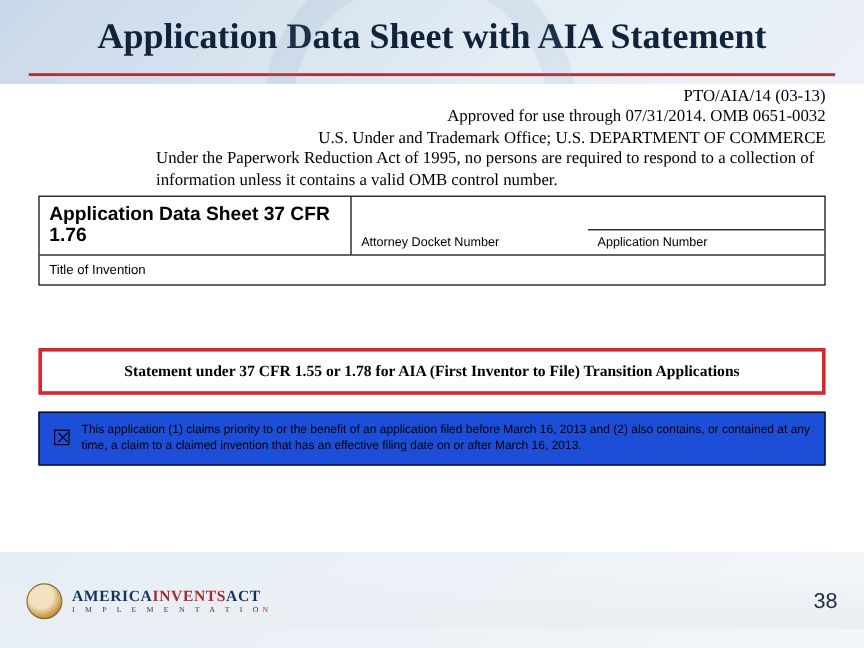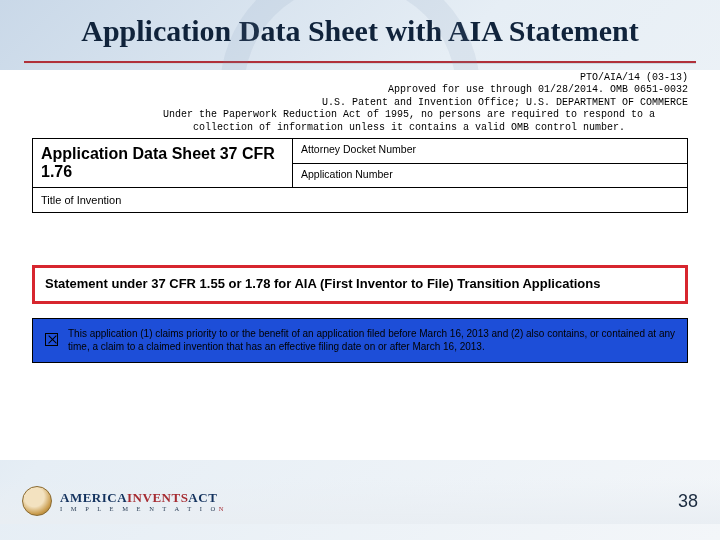--- a/index.html
+++ b/index.html
@@ -26,47 +26,47 @@
   }
   .title-rule {
     height: 3px; margin: 4px 24px 0 24px;
     background: linear-gradient(to bottom, #b0303a 0, #b0303a 2px, #ced7df 2px, #ced7df 3px);
   }
   .form-area {
     background: #ffffff; margin: 6px 0 0 0; padding: 0; position: relative;
     height: 390px;
   }
   .header-meta {
-    text-align: right; font-size: 10px; font-family: Liberation Mono, monospace;
+    text-align: right; font-size: 14px; font-family: Liberation Serif, serif;
     color: #000; padding: 2px 32px 4px 130px; line-height: 1.25;
   }
   .grid {
     margin: 0 32px; border: 1px solid #000; font-family: Arial, sans-serif;
   }
   .grid-row { display: flex; }
   .grid-row + .grid-row { border-top: 1px solid #000; }
   .cell-left {
     flex: 0 0 260px; font-weight: bold; font-size: 16px; padding: 6px 8px;
     border-right: 1px solid #000;
     display: flex; align-items: center;
   }
-  .cell-right-stack { flex: 1; display: flex; flex-direction: column; }
+  .cell-right-stack { flex: 1; display: flex; flex-direction: row; align-items: flex-end; }
   .cell-right {
     flex: 1; font-size: 10.5px; padding: 4px 8px;
   }
   .cell-right + .cell-right { border-top: 1px solid #000; }
   .row2 .cell-full {
     flex: 1; font-size: 11px; padding: 6px 8px;
   }
   .highlight-box {
     margin: 52px 32px 0 32px; border: 3px solid #d7262e; background: #fff;
     padding: 8px 10px;
   }
   .highlight-title {
-    font-family: Liberation Sans, sans-serif; font-weight: bold; font-size: 13px; line-height: 1.3;
+    font-family: Liberation Serif, serif; font-weight: bold; font-size: 13px; line-height: 1.3; text-align: center;
   }
   .statement-box {
     margin: 14px 32px 0 32px; border: 1px solid #000; background: #1d4ed8;
     display: flex; align-items: flex-start; padding: 8px 10px;
     font-family: Arial, sans-serif;
   }
   .checkbox {
     width: 13px; height: 13px; border: 1px solid #000; position: relative;
     margin: 6px 10px 0 2px; flex: 0 0 13px;
   }
@@ -104,23 +104,23 @@
   <div class="bg-gear"></div>
   <div class="bg-ruler"></div>
 
   <div class="title">Application Data Sheet with AIA Statement</div>
   <div class="title-rule"></div>
 
   <div class="form-area">
 
     <div class="header-meta">
       <div>PTO/AIA/14 (03-13)</div>
-      <div>Approved for use through 01/28/2014. OMB 0651-0032</div>
-      <div>U.S. Patent and Invention Office; U.S. DEPARTMENT OF COMMERCE</div>
-      <div style="text-align:center; padding-left:0;">Under the Paperwork Reduction Act of 1995, no persons are required to respond to a collection of information unless it contains a valid OMB control number.</div>
+      <div>Approved for use through 07/31/2014. OMB 0651-0032</div>
+      <div>U.S. Under and Trademark Office; U.S. DEPARTMENT OF COMMERCE</div>
+      <div style="text-align:left; padding-left:0;">Under the Paperwork Reduction Act of 1995, no persons are required to respond to a collection of information unless it contains a valid OMB control number.</div>
     </div>
 
     <div class="grid">
       <div class="grid-row">
         <div class="cell-left">Application Data Sheet 37 CFR 1.76</div>
         <div class="cell-right-stack">
           <div class="cell-right">Attorney Docket Number</div>
           <div class="cell-right">Application Number</div>
         </div>
       </div>

